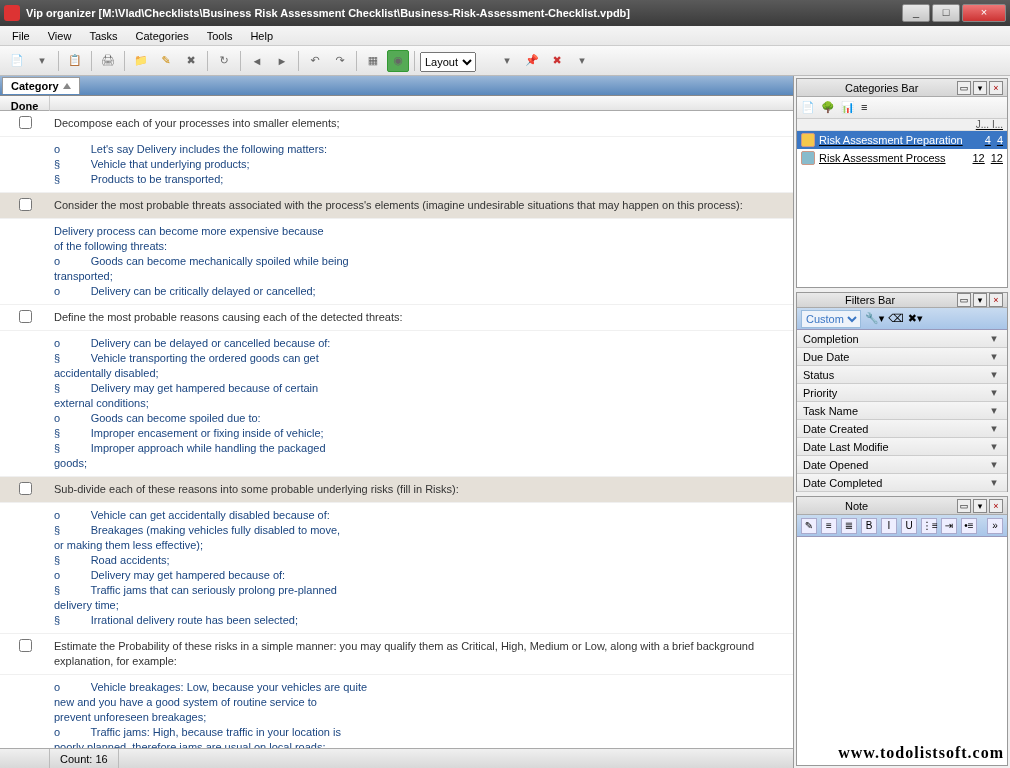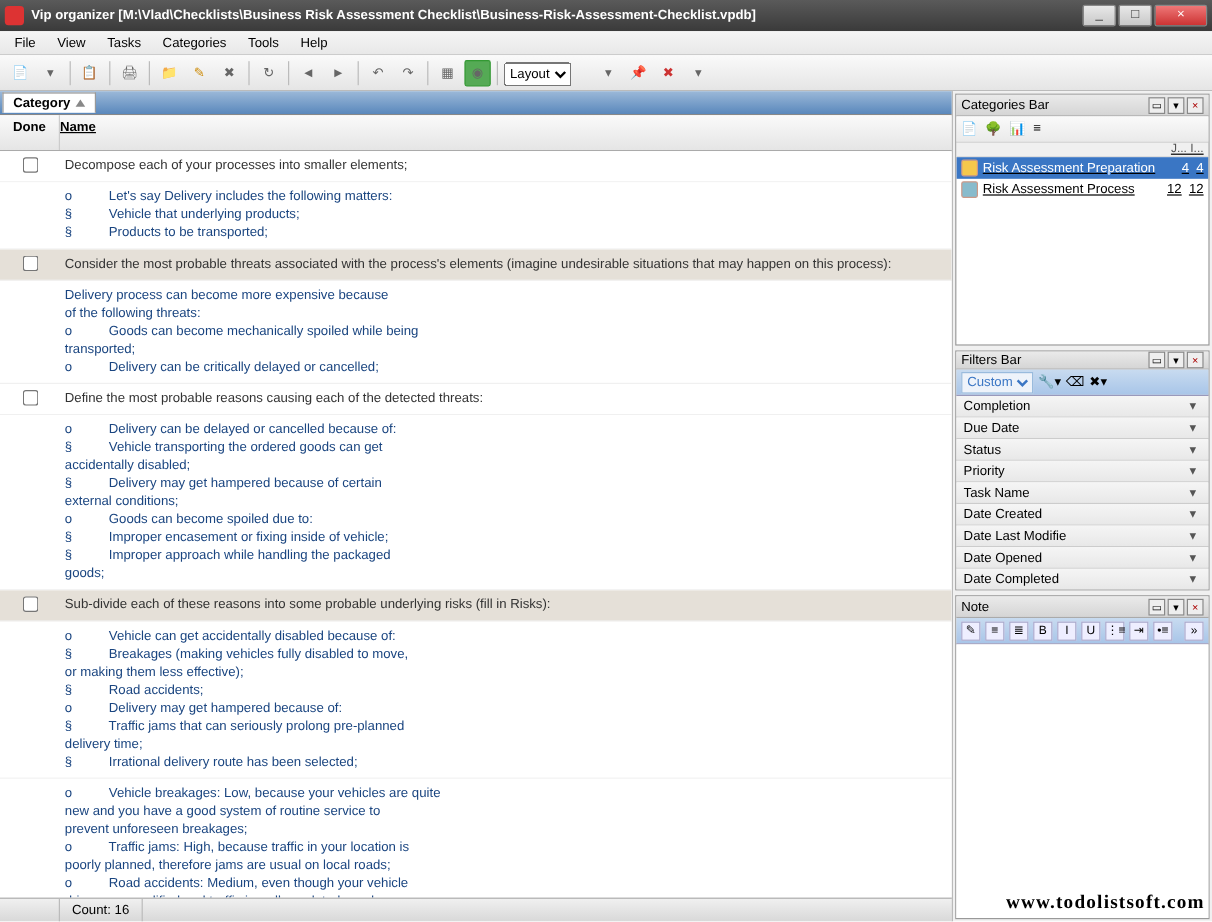--- a/index.html
+++ b/index.html
@@ -20,41 +20,41 @@
 .layout-sel select { font-size:11px; height:20px;}
 
 .main { display:flex; height: calc(768px - 26px - 20px - 30px); }
 .left { flex:1; display:flex; flex-direction:column; border-right:1px solid #999; min-width:0;}
 .right { width:216px; display:flex; flex-direction:column; background:#f0f0f0;}
 
 .cat-header { background: linear-gradient(#9bb8d8,#5a88bc); height:20px; display:flex; align-items:center; border-bottom:1px solid #888;}
 .cat-tab { background:#fff; border:1px solid #999; border-bottom:none; padding:2px 8px; margin-left:2px; font-weight:bold; display:flex; align-items:center; gap:4px;}
 .tri { width:0;height:0;border-left:4px solid transparent;border-right:4px solid transparent;border-bottom:6px solid #888;}
 
-.grid-head { display:flex; background:linear-gradient(#fafafa,#e5e5e5); border-bottom:1px solid #aaa; height:30px;}
+.grid-head { display:flex; background:linear-gradient(#fafafa,#e5e5e5); border-bottom:1px solid #aaa; height:15px;flex-direction:column;}
 .col-done { width:50px; text-align:center; font-weight:bold; border-right:1px solid #ccc; line-height:20px;}
 .col-name { flex:1; font-weight:bold; line-height:20px;text-decoration:underline;}
 
 .grid-body { flex:1; overflow:hidden; background:#fff;}
 .row { display:flex; border-bottom:1px solid #f0f0f0; padding:3px 0;}
 .row.task { background:#fff;}
 .row.task.shaded { background:#e5e0d8;}
 .row.note { background:#fff;}
 .cell-done { width:50px; display:flex; justify-content:center; align-items:flex-start; padding-top:2px;}
 .cell-done input { width:13px;height:13px;}
 .cell-name { flex:1; padding:2px 18px 2px 4px; color:#1a4580; line-height:15px;}
 .row.task .cell-name { color:#333; font-weight:normal;}
 .row.note .cell-name { color:#1a4580; font-weight:normal; white-space:pre-wrap;}
 .statusbar { height:20px; background:linear-gradient(#f0f0f0,#d8d8d8); border-top:1px solid #aaa; display:flex; align-items:center;}
 .statusbar .seg { padding:0 10px; border-right:1px solid #bbb; height:100%; display:flex; align-items:center;}
 .statusbar .seg:first-child { width:50px;}
 
 .panel { border:1px solid #999; margin:2px; background:#fff; display:flex; flex-direction:column;}
 .panel-title { height:18px; background:linear-gradient(#eaeaea,#d5d5d5); border-bottom:1px solid #aaa; display:flex; align-items:center; padding:0 4px; font-weight:normal;}
-.panel-title .t { flex:1;}
+.panel-title .t { flex:1;margin-left:44px;}
 .panel-title .pbtn { width:14px;height:14px; border:1px solid #888; background:#eee; margin-left:2px; font-size:9px; text-align:center; line-height:12px; cursor:pointer;}
 .panel-title .pbtn.x { color:#a00;}
 .panel-tool { height:22px; background:linear-gradient(#fafafa,#eaeaea); border-bottom:1px solid #ccc; display:flex; align-items:center; padding:0 4px; gap:6px;}
 .mini-icon { width:14px;height:14px; display:inline-block;}
 
 .cat-list { flex:1; overflow:auto; font-size:11px;text-decoration:underline;}
 .cat-list .ch { display:flex; background:#f0f0f0; border-bottom:1px solid #ddd; justify-content:flex-end; padding-right:4px; font-size:10px; color:#555;}
 .cat-item { display:flex; align-items:center; padding:2px 4px; gap:4px;}
 .cat-item.sel { background:#3a76c4; color:#fff;}
 .cat-item .nums { margin-left:auto; display:flex; gap:6px; font-size:10px;}
@@ -194,20 +194,26 @@
         <div class="row note">
           <div class="cell-done"></div>
           <div class="cell-name">o          Vehicle can get accidentally disabled because of:
 §          Breakages (making vehicles fully disabled to move,
 or making them less effective);
 §          Road accidents;
 o          Delivery may get hampered because of:
 §          Traffic jams that can seriously prolong pre-planned
 delivery time;
 §          Irrational delivery route has been selected;</div>
+        </div>
+        <div class="row task">
+          <div class="cell-done">
+            <input type="checkbox" style="">
+          </div>
+          <div class="cell-name">Estimate the Probability of these risks in a simple manner: you may qualify them as Critical, High, Medium or Low, along with a brief background explanation, for example:</div>
         </div>
         <div class="row note">
           <div class="cell-done"></div>
           <div class="cell-name">o          Vehicle breakages: Low, because your vehicles are quite
 new and you have a good system of routine service to
 prevent unforeseen breakages;
 o          Traffic jams: High, because traffic in your location is
 poorly planned, therefore jams are usual on local roads;
 o          Road accidents: Medium, even though your vehicle
 drivers are qualified and traffic is well-regulated, roads

